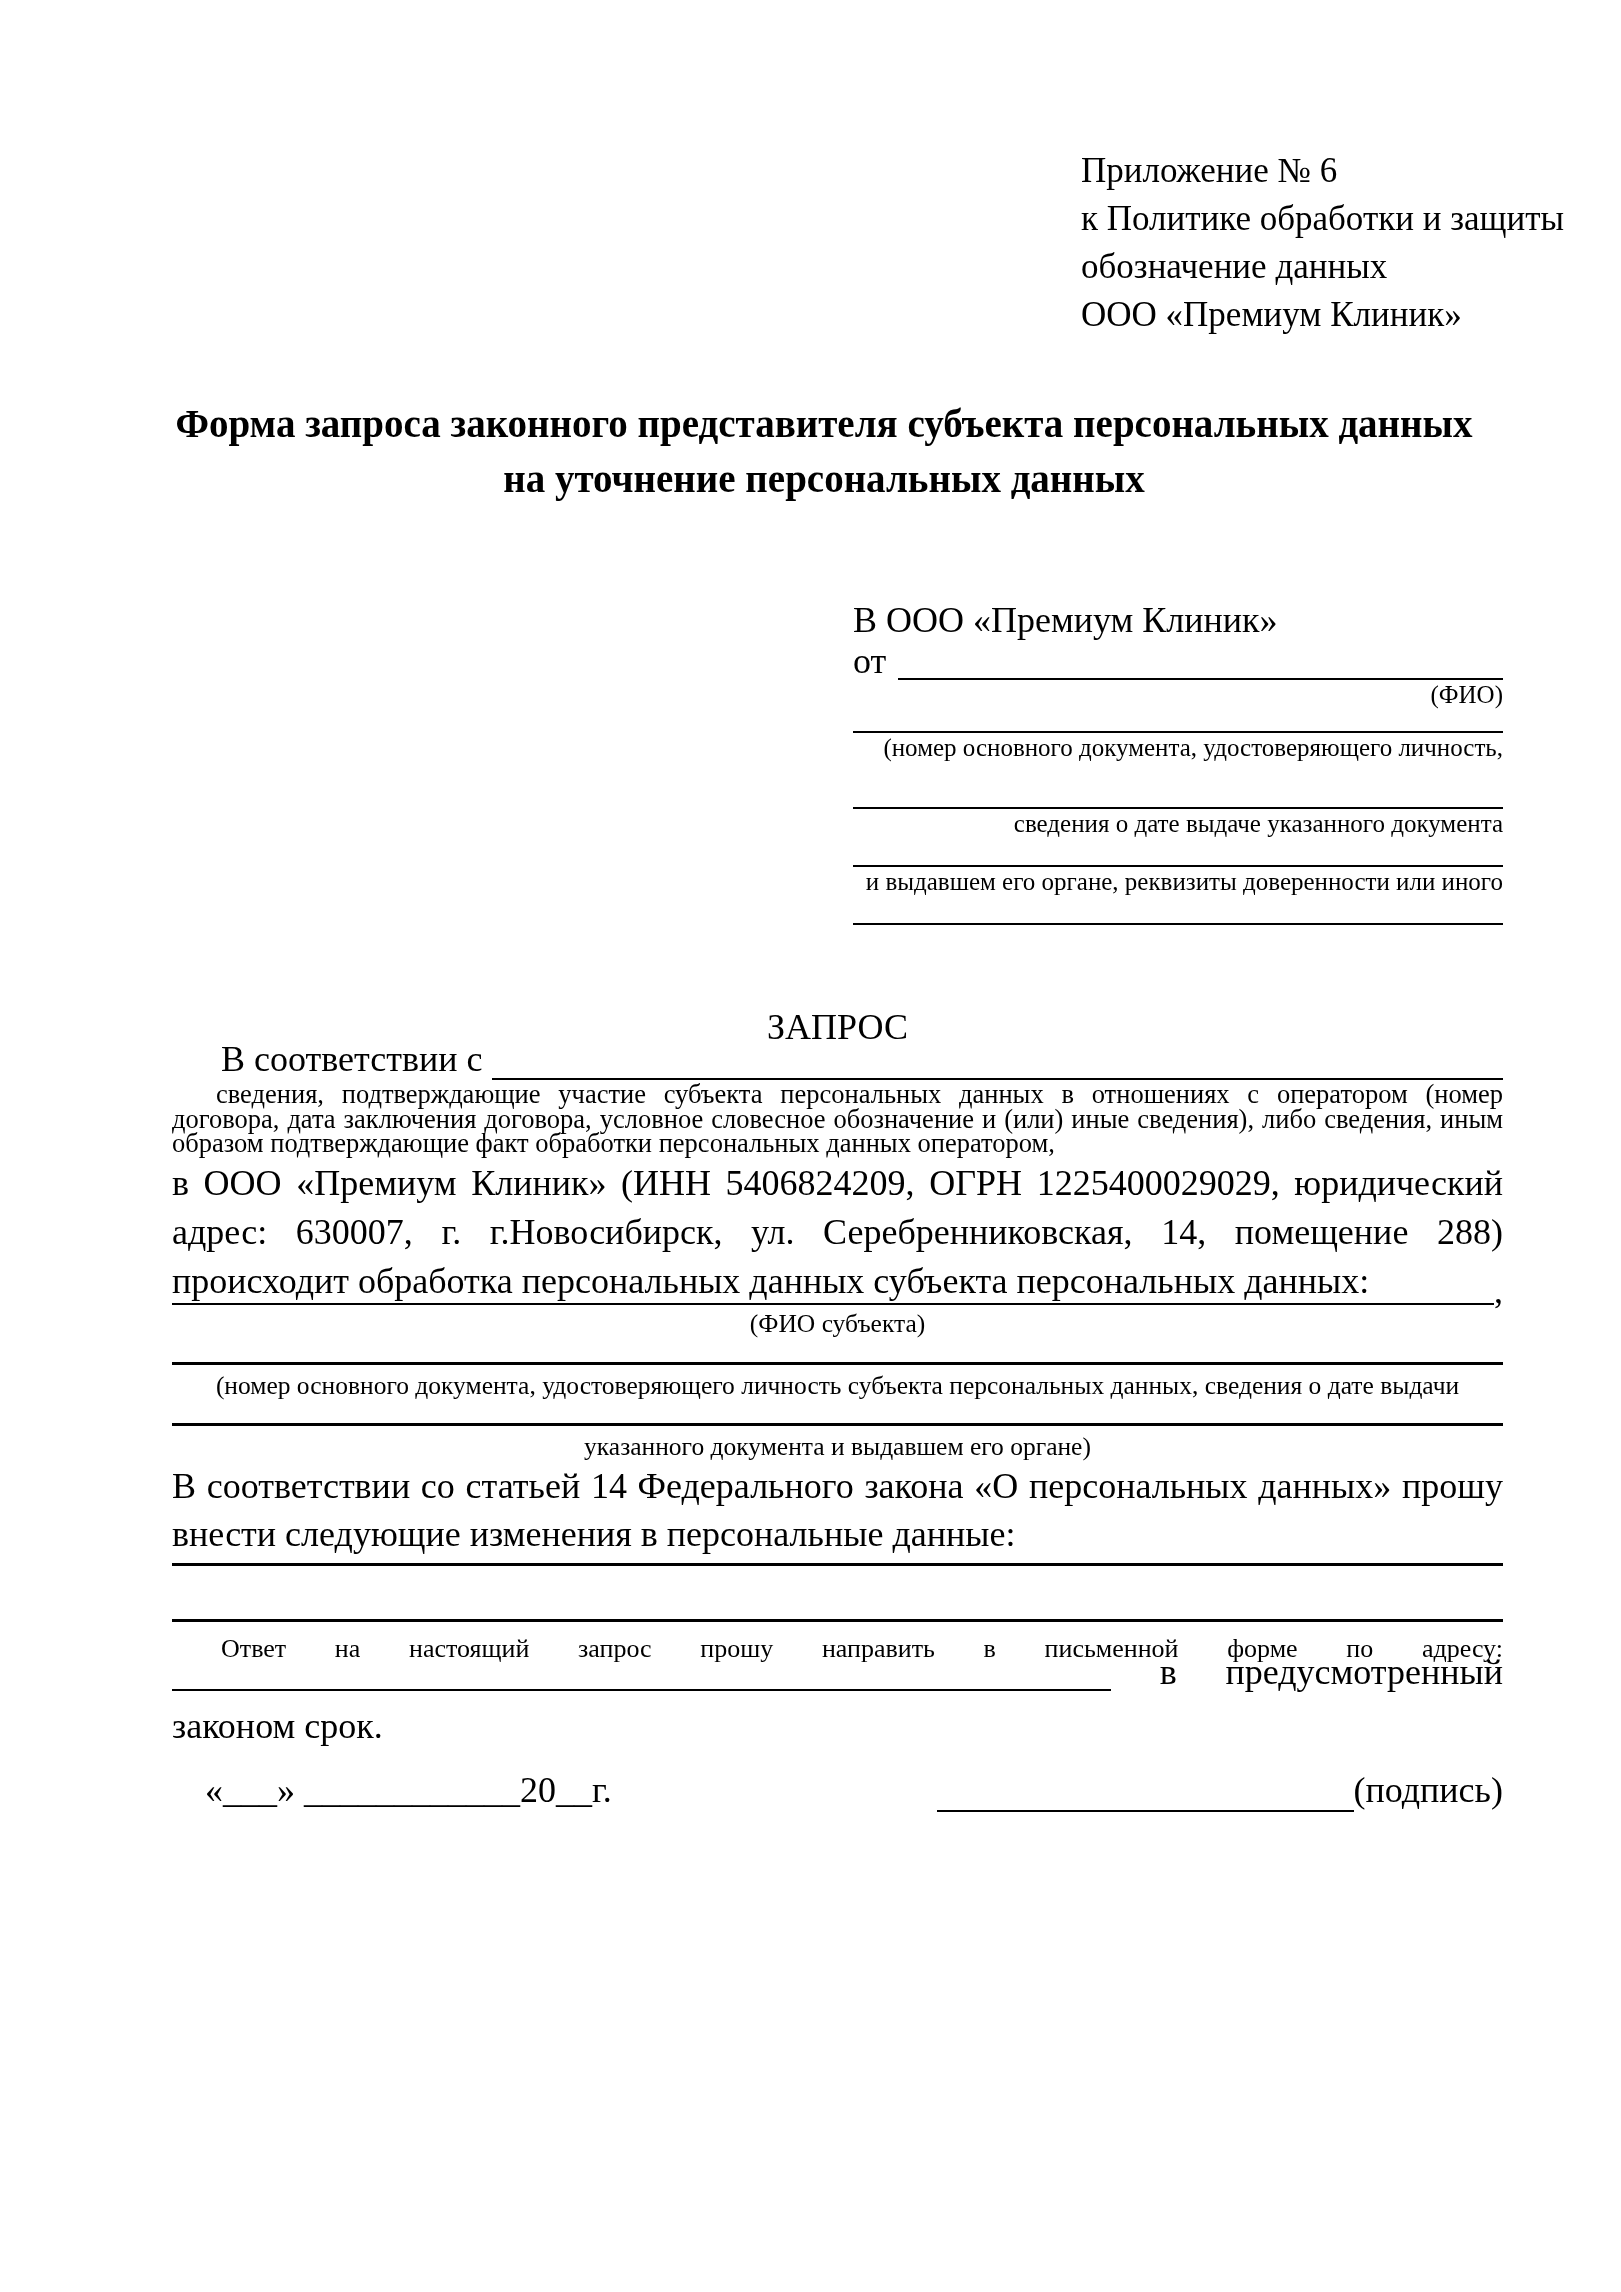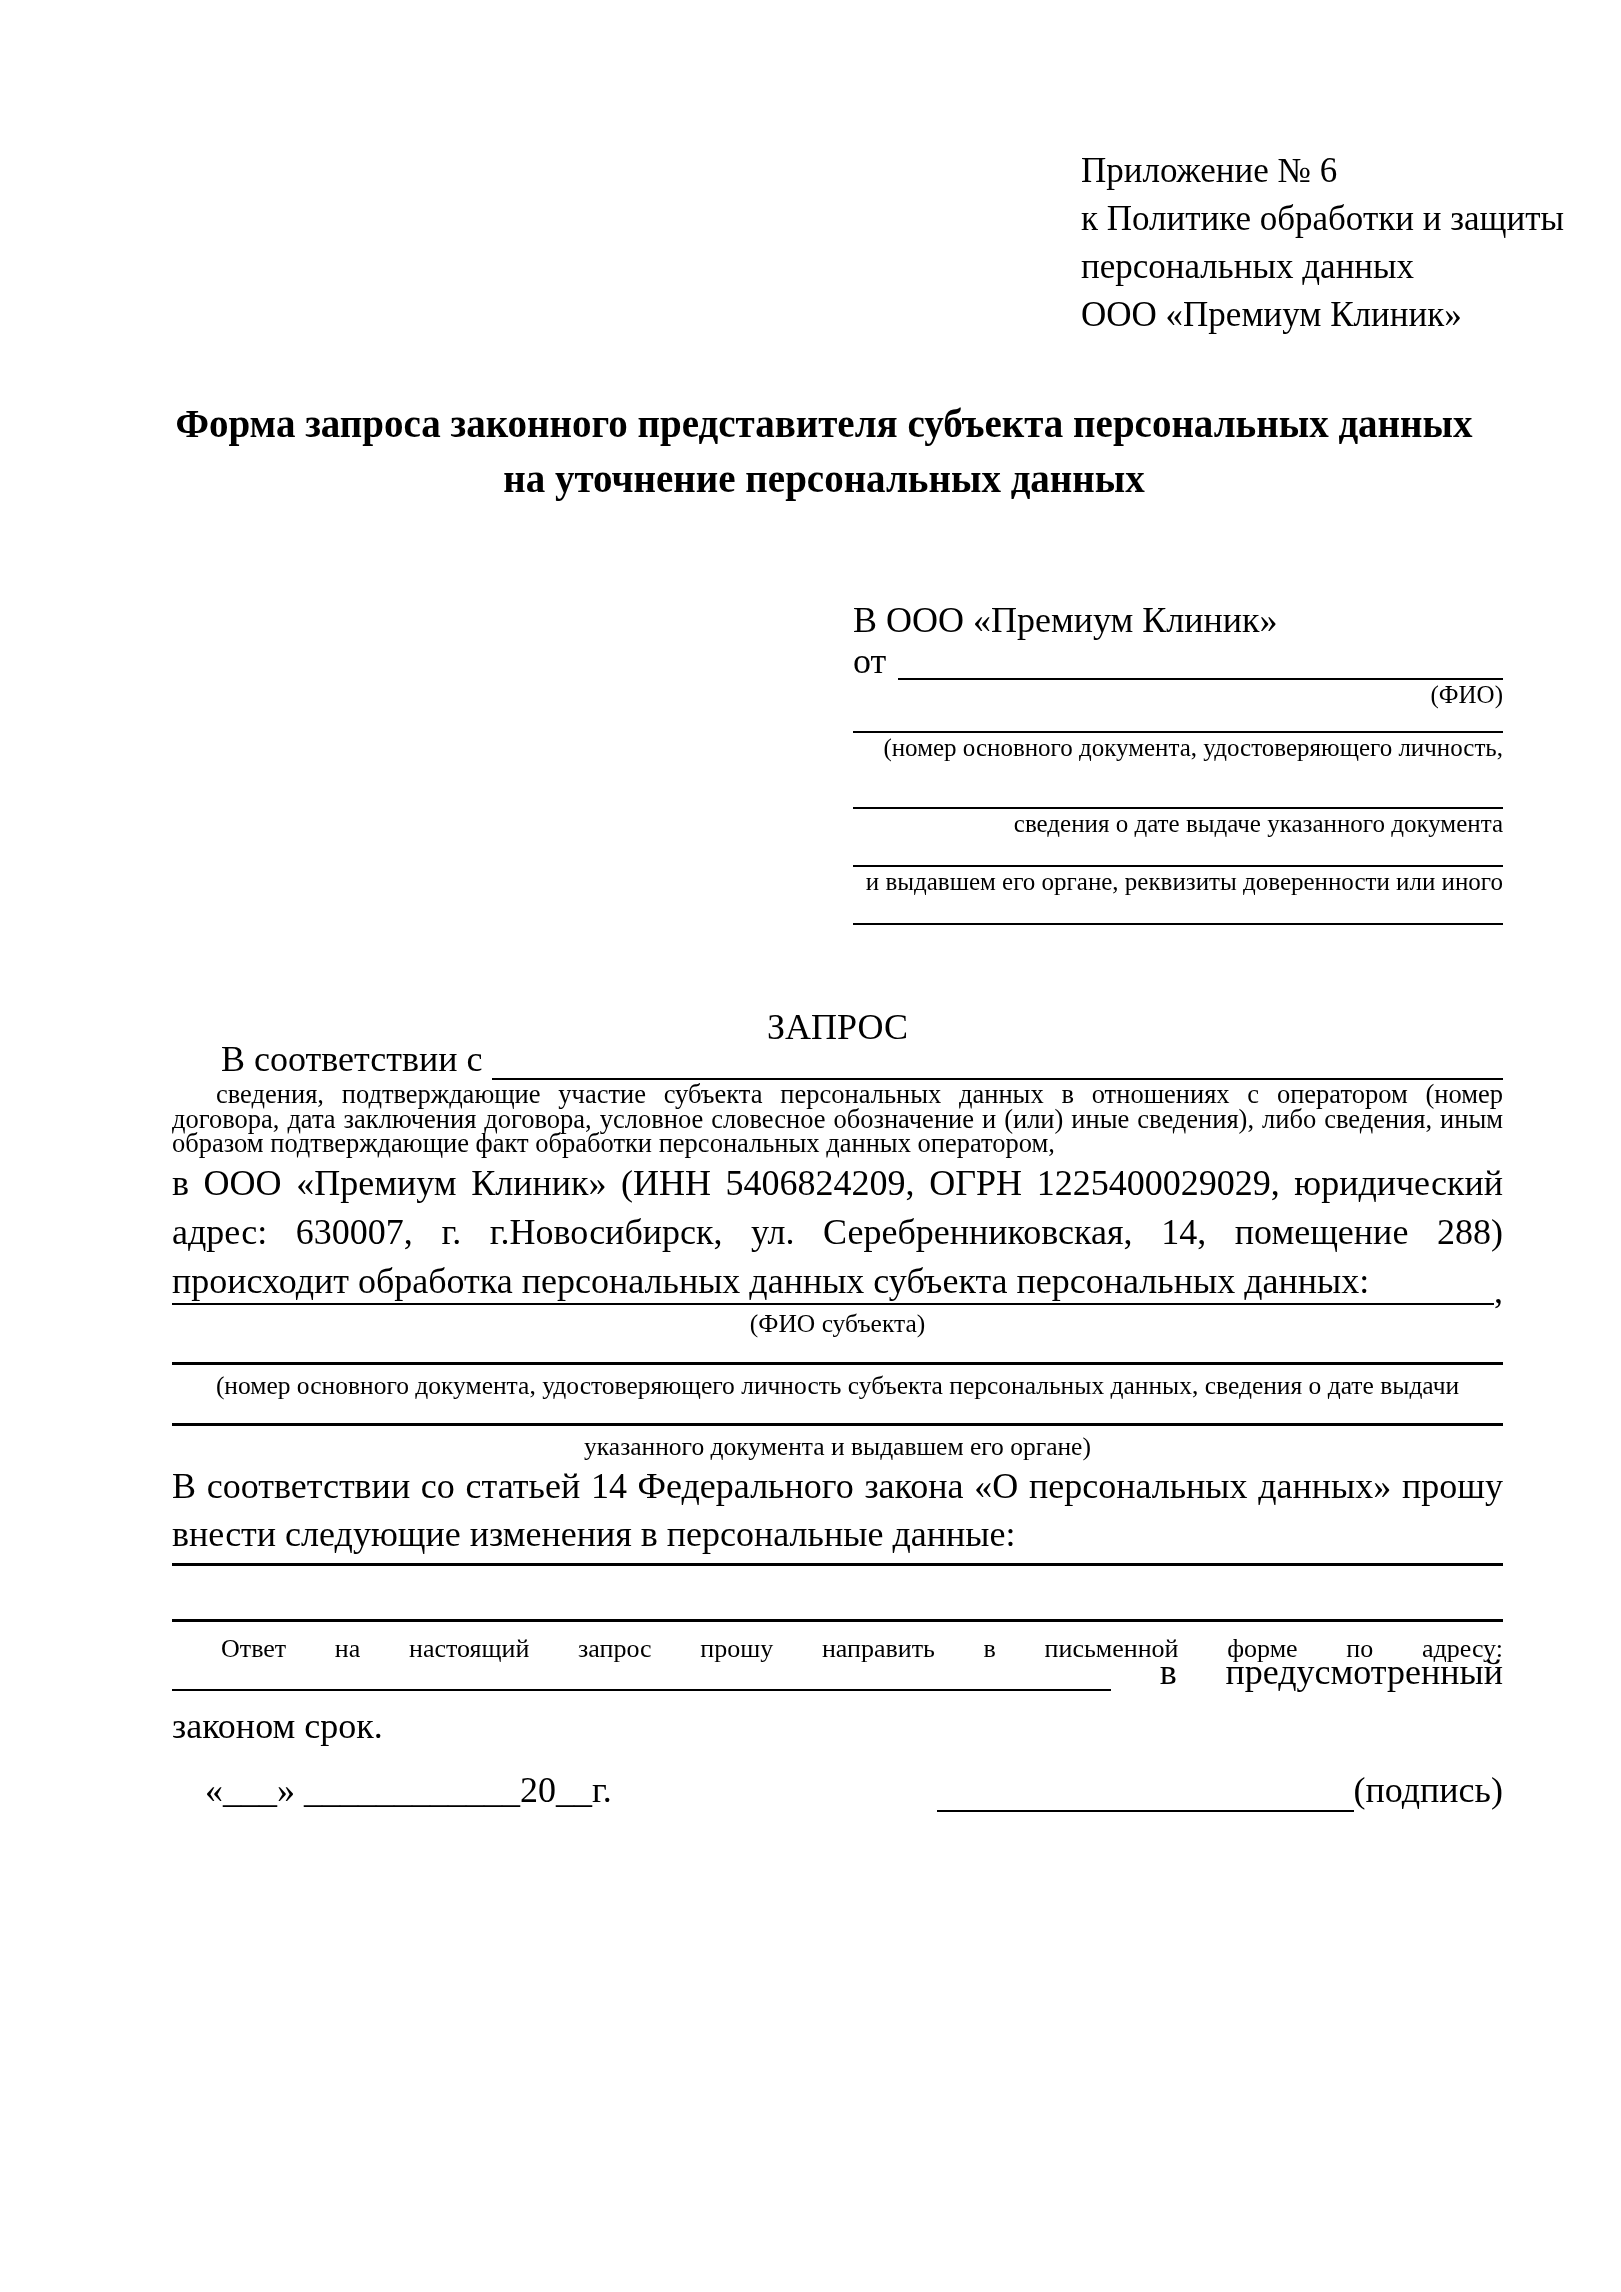--- a/index.html
+++ b/index.html
@@ -105,21 +105,21 @@
   .sigline { display: inline-block; width: 417px; height: 39px; border-bottom: 2.9px solid #000; }
 </style>
 </head>
 <body>
 
 <div class="page">
 
   <div class="abs appendix">
     <div>Приложение № 6</div>
     <div>к Политике обработки и защиты</div>
-    <div>персональных данных</div>
+    <div>обозначение данных</div>
     <div>ООО «Премиум Клиник»</div>
   </div>
 
   <div class="abs doc-title">
     <div>Форма запроса законного представителя субъекта персональных данных</div>
     <div>на уточнение персональных данных</div>
   </div>
 
   <div class="abs addr">
     <div class="addr-to">В ООО «Премиум Клиник»</div>

